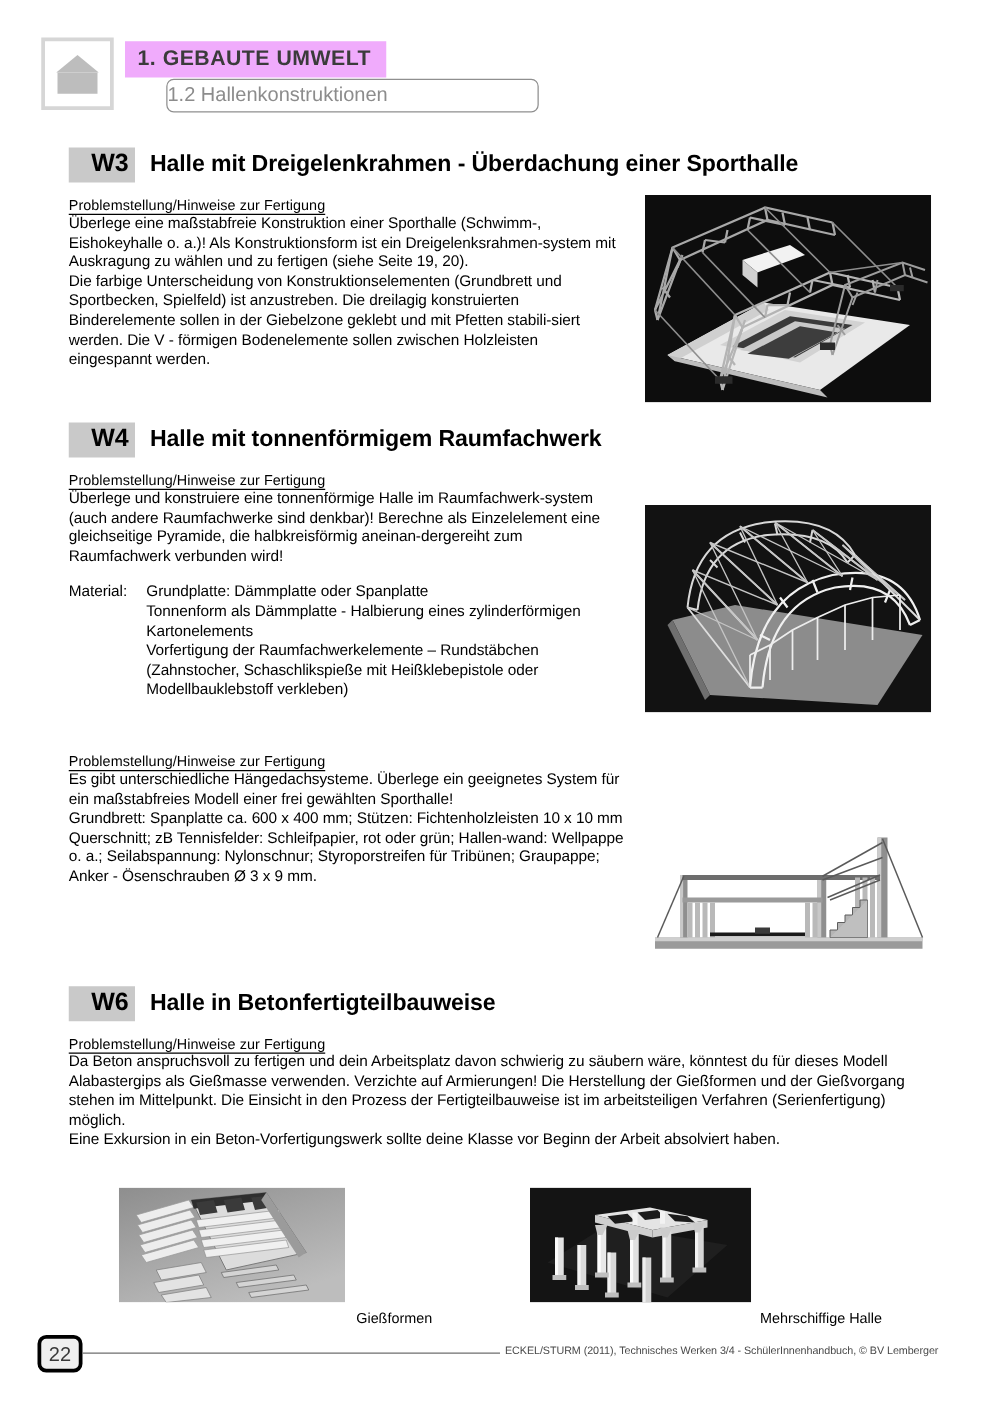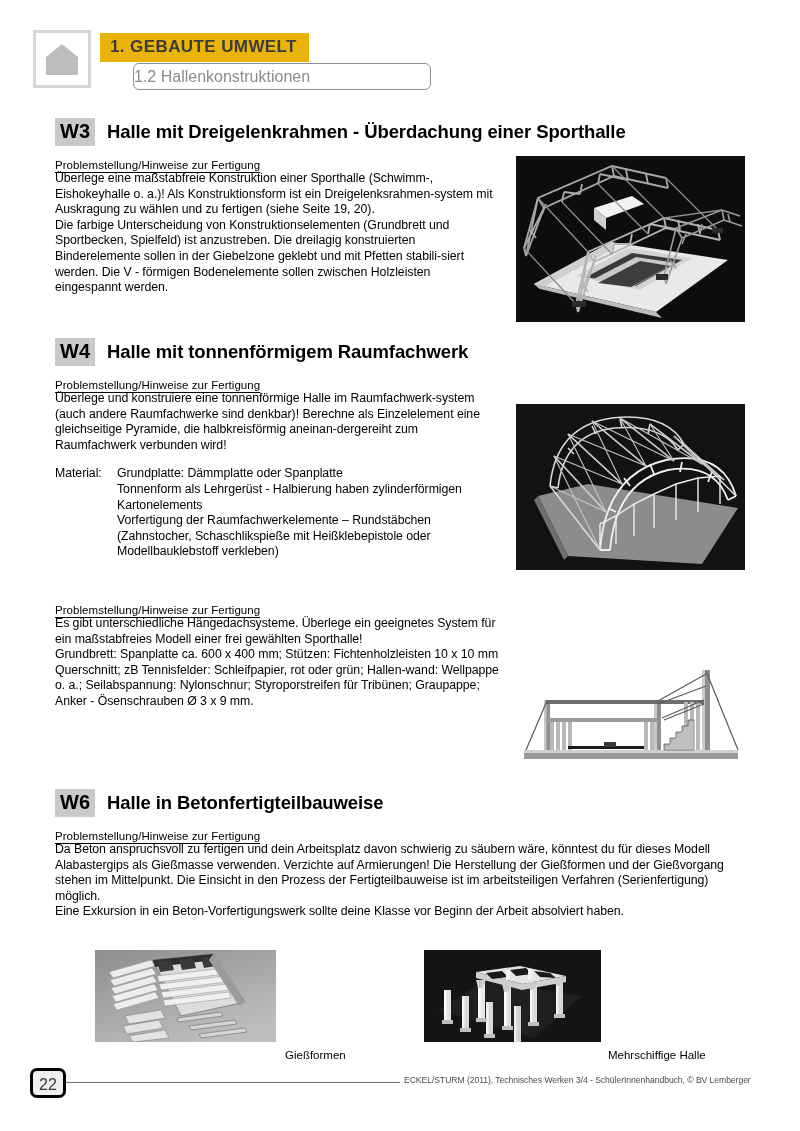--- a/index.html
+++ b/index.html
@@ -56,21 +56,21 @@
     top: 25px;
     width: 32px;
     height: 17px;
     background: #bdbdbd;
   }
   .chapter-bar {
     position: absolute;
     left: 100px;
     top: 33px;
     height: 24px;
-    background: #eab308;
+    background: #f0abfc;
     padding: 2px 12px 3px 10px;
     font-size: 17px;
     font-weight: bold;
     letter-spacing: 0.4px;
     color: #3b3b3b;
     line-height: 23px;
     white-space: nowrap;
   }
   .section-bar {
     position: absolute;
@@ -92,21 +92,21 @@
   .task { position: absolute; }
   .task-head {
     display: flex;
     align-items: baseline;
   }
   .task-badge {
     background: #c9c9c9;
     font-size: 20px;
     font-weight: bold;
     line-height: 21px;
-    padding: 3px 5px 4px 5px;
+    padding: 3px 5px 4px 18px;
     color: #000;
     letter-spacing: 0px;
   }
   .task-title {
     font-size: 18.5px;
     font-weight: bold;
     margin-left: 12px;
     letter-spacing: -0.1px;
     white-space: nowrap;
   }
@@ -267,21 +267,21 @@
     <div class="task-head">
       <span class="task-badge">W4</span>
       <span class="task-title">Halle mit tonnenförmigem Raumfachwerk</span>
     </div>
     <div class="subhead">Problemstellung/Hinweise zur Fertigung</div>
     <p class="body gap">Überlege und konstruiere eine tonnenförmige Halle im Raumfachwerk-system (auch andere Raumfachwerke sind denkbar)! Berechne als Einzelelement eine gleichseitige Pyramide, die halbkreisförmig aneinan-dergereiht zum Raumfachwerk verbunden wird!</p>
     <div class="mat-row">
       <div class="mat-label">Material:</div>
       <div class="mat-lines">
         <div>Grundplatte: Dämmplatte oder Spanplatte</div>
-        <div>Tonnenform als Lehrgerüst - Halbierung haben zylinderförmigen</div>
+        <div>Tonnenform als Dämmplatte - Halbierung eines zylinderförmigen</div>
         <div>Kartonelements</div>
         <div>Vorfertigung der Raumfachwerkelemente – Rundstäbchen</div>
         <div>(Zahnstocher, Schaschlikspieße mit Heißklebepistole oder</div>
         <div>Modellbauklebstoff verkleben)</div>
       </div>
     </div>
   </div>
 
   <div class="photo" style="left:516px; top:404px; width:229px; height:166px;">
     <svg width="229" height="166" viewBox="0 0 229 166">

